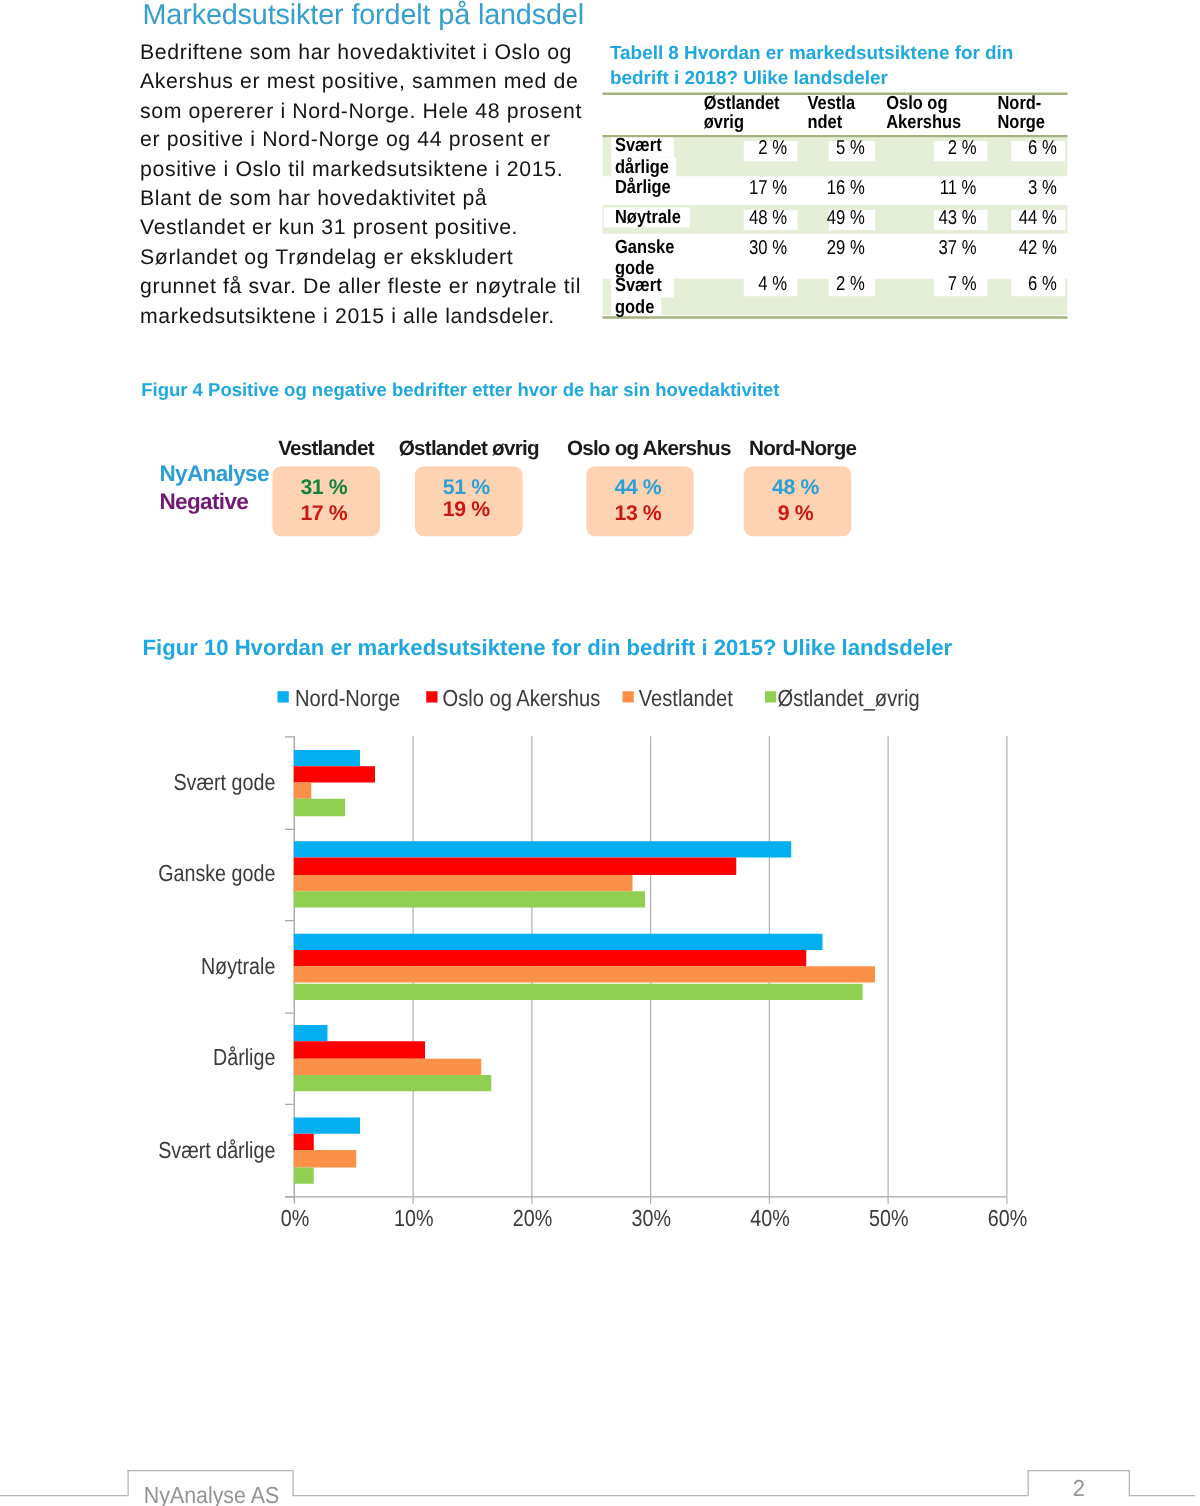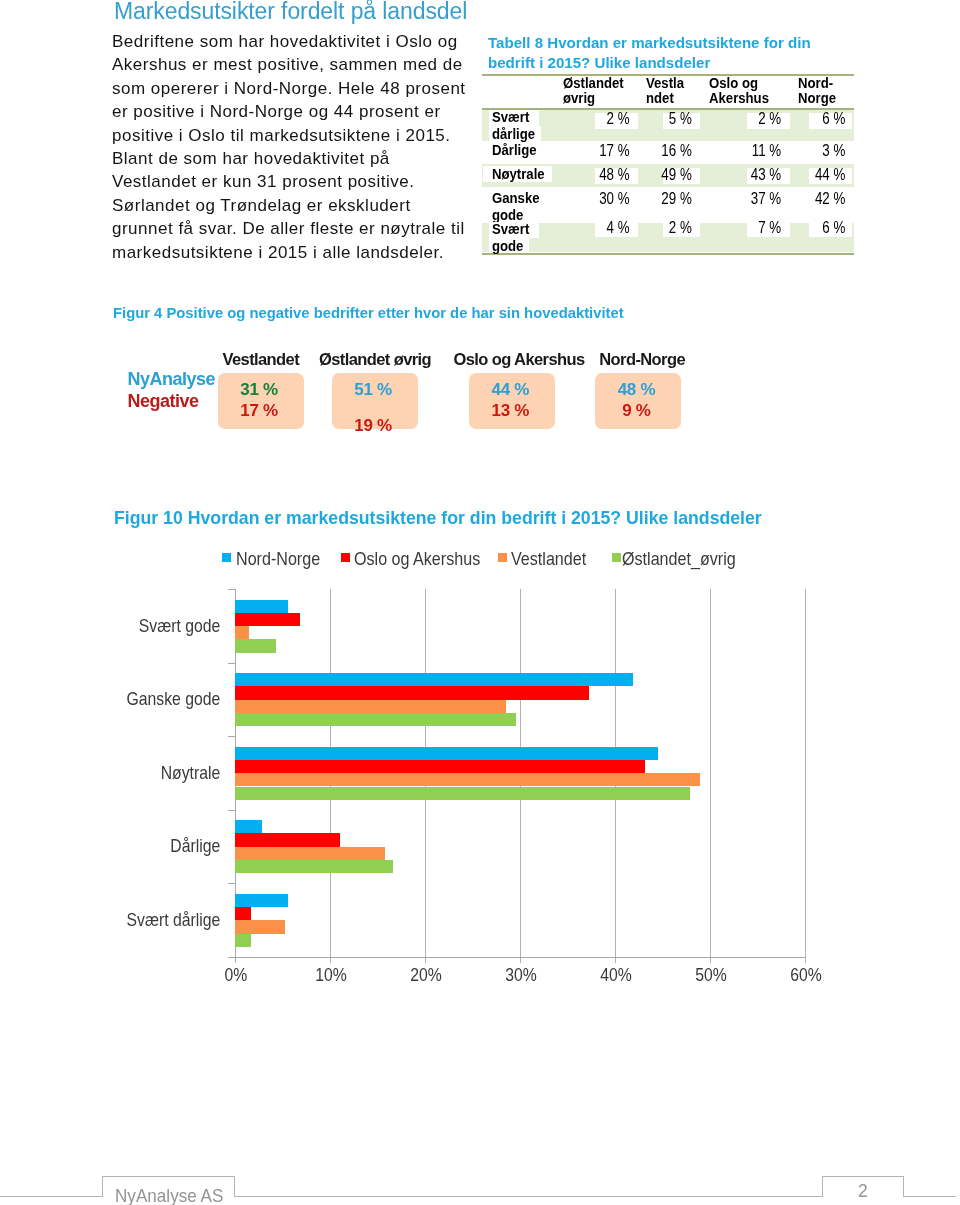--- a/index.html
+++ b/index.html
@@ -64,21 +64,21 @@
 som opererer i Nord-Norge. Hele 48 prosent
 er positive i Nord-Norge og 44 prosent er
 positive i Oslo til markedsutsiktene i 2015.
 Blant de som har hovedaktivitet på
 Vestlandet er kun 31 prosent positive.
 Sørlandet og Trøndelag er ekskludert
 grunnet få svar. De aller fleste er nøytrale til
 markedsutsiktene i 2015 i alle landsdeler.</div>
 
 <div class="abs" id="tbl8-title">Tabell 8 Hvordan er markedsutsiktene for din
-bedrift i 2015? Ulike landsdeler</div>
+bedrift i 2018? Ulike landsdeler</div>
 <div class="abs" id="tbl8">
     <div class="t8-rule" style="top: 1.3px; background: rgb(164, 179, 124);"></div>
     <div class="t8-rule" style="top: 34.8px; background: rgb(164, 179, 124);"></div>
     <div class="t8-rule" style="top: 180.3px; background: rgb(164, 179, 124);"></div>
     <div class="t8-txt t8-hd" style="left: 81.3px; top: 3px; line-height: 14.7px; white-space: pre-line;">Østlandet
 øvrig</div>
     <div class="t8-txt t8-hd" style="left: 164px; top: 3px; line-height: 14.7px; white-space: pre-line;">Vestla
 ndet</div>
     <div class="t8-txt t8-hd" style="left: 227.3px; top: 3px; line-height: 14.7px; white-space: pre-line;">Oslo og
 Akershus</div>
@@ -141,29 +141,29 @@
 gode</div>
     <div class="t8-txt t8-num" style="left: 0px; width: 147.6px; top: 146px; line-height: 16.3px;">4 %</div>
     <div class="t8-txt t8-num" style="left: 0px; width: 209.8px; top: 146px; line-height: 16.3px;">2 %</div>
     <div class="t8-txt t8-num" style="left: 0px; width: 299.2px; top: 146px; line-height: 16.3px;">7 %</div>
     <div class="t8-txt t8-num" style="left: 0px; width: 363.4px; top: 146px; line-height: 16.3px;">6 %</div>
   </div>
 
 <div class="abs" id="fig9-title">Figur 4 Positive og negative bedrifter etter hvor de har sin hovedaktivitet</div>
 <div class="abs" id="fig9">
     <div class="f9-leg" style="left: 127.5px; top: 371px; color: rgb(44, 159, 212);">NyAnalyse</div>
-    <div class="f9-leg" style="left: 127.5px; top: 392.5px; color: #b91c1c;">Negative</div>
+    <div class="f9-leg" style="left: 127.5px; top: 392.5px; color: #701a75;">Negative</div>
     <div class="f9-col-hd" style="left: 222.5px; top: 350.3px;">Vestlandet</div>
     <div class="f9-box" style="left: 217.8px; top: 373.4px; width: 85.9px; height: 55.4px; background: rgb(253, 211, 180);"></div>
     <div class="f9-val" style="left: 216.2px; top: 381.8px; color: #15803d; width: 85.9px;">31 %</div>
     <div class="f9-val" style="left: 216.2px; top: 403.2px; color: rgb(200, 26, 17); width: 85.9px;">17 %</div>
     <div class="f9-col-hd" style="left: 319px; top: 350.3px;">Østlandet øvrig</div>
     <div class="f9-box" style="left: 331.6px; top: 373.4px; width: 86.1px; height: 55.4px; background: rgb(253, 211, 180);"></div>
     <div class="f9-val" style="left: 330px; top: 381.8px; color: rgb(44, 159, 212); width: 86.1px;">51 %</div>
-    <div class="f9-val" style="left: 330px; top: 418px; color: rgb(200, 26, 17); width: 86.1px;">19 %</div>
+    <div class="f9-val" style="left: 330px; top: 400px; color: rgb(200, 26, 17); width: 86.1px;">19 %</div>
     <div class="f9-col-hd" style="left: 453.5px; top: 350.3px;">Oslo og Akershus</div>
     <div class="f9-box" style="left: 468.7px; top: 373.4px; width: 86.5px; height: 55.4px; background: rgb(253, 211, 180);"></div>
     <div class="f9-val" style="left: 467.1px; top: 381.8px; color: rgb(44, 159, 212); width: 86.5px;">44 %</div>
     <div class="f9-val" style="left: 467.1px; top: 403.2px; color: rgb(200, 26, 17); width: 86.5px;">13 %</div>
     <div class="f9-col-hd" style="left: 599.3px; top: 350.3px;">Nord-Norge</div>
     <div class="f9-box" style="left: 595.3px; top: 373.4px; width: 85.5px; height: 55.4px; background: rgb(253, 211, 180);"></div>
     <div class="f9-val" style="left: 593.7px; top: 381.8px; color: rgb(44, 159, 212); width: 85.5px;">48 %</div>
     <div class="f9-val" style="left: 593.7px; top: 403.2px; color: rgb(200, 26, 17); width: 85.5px;">9 %</div>
   </div>
 

